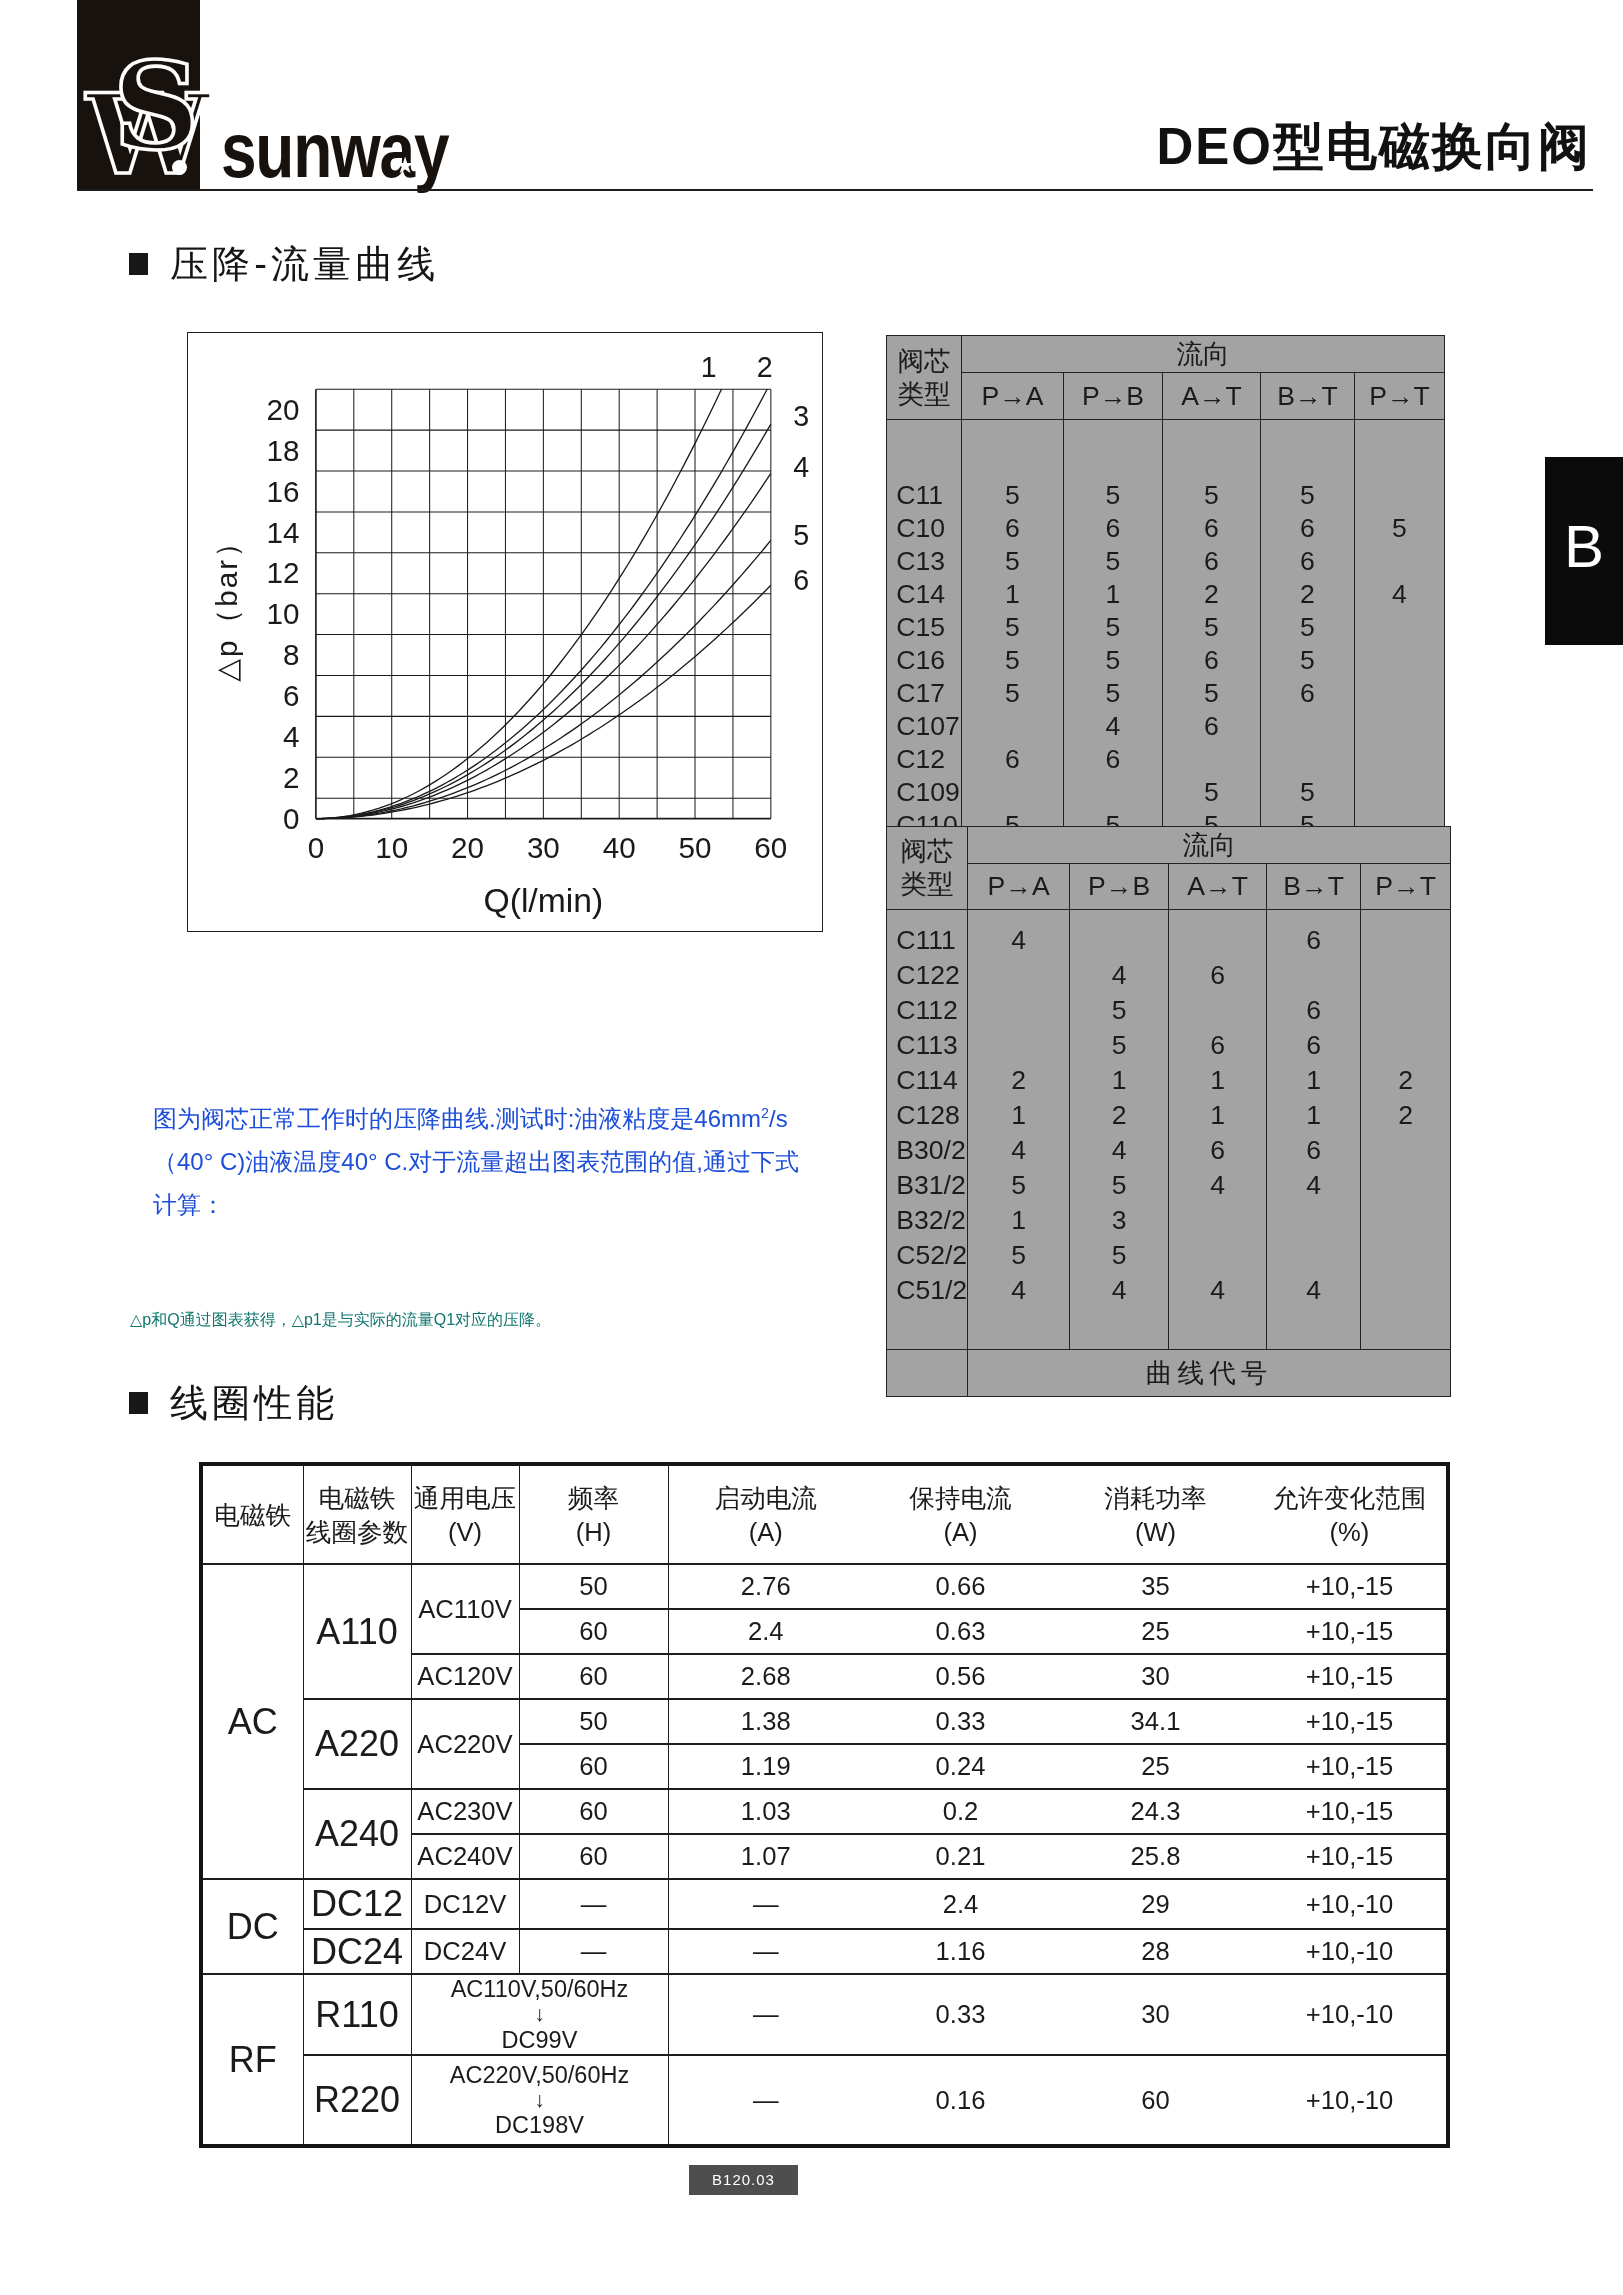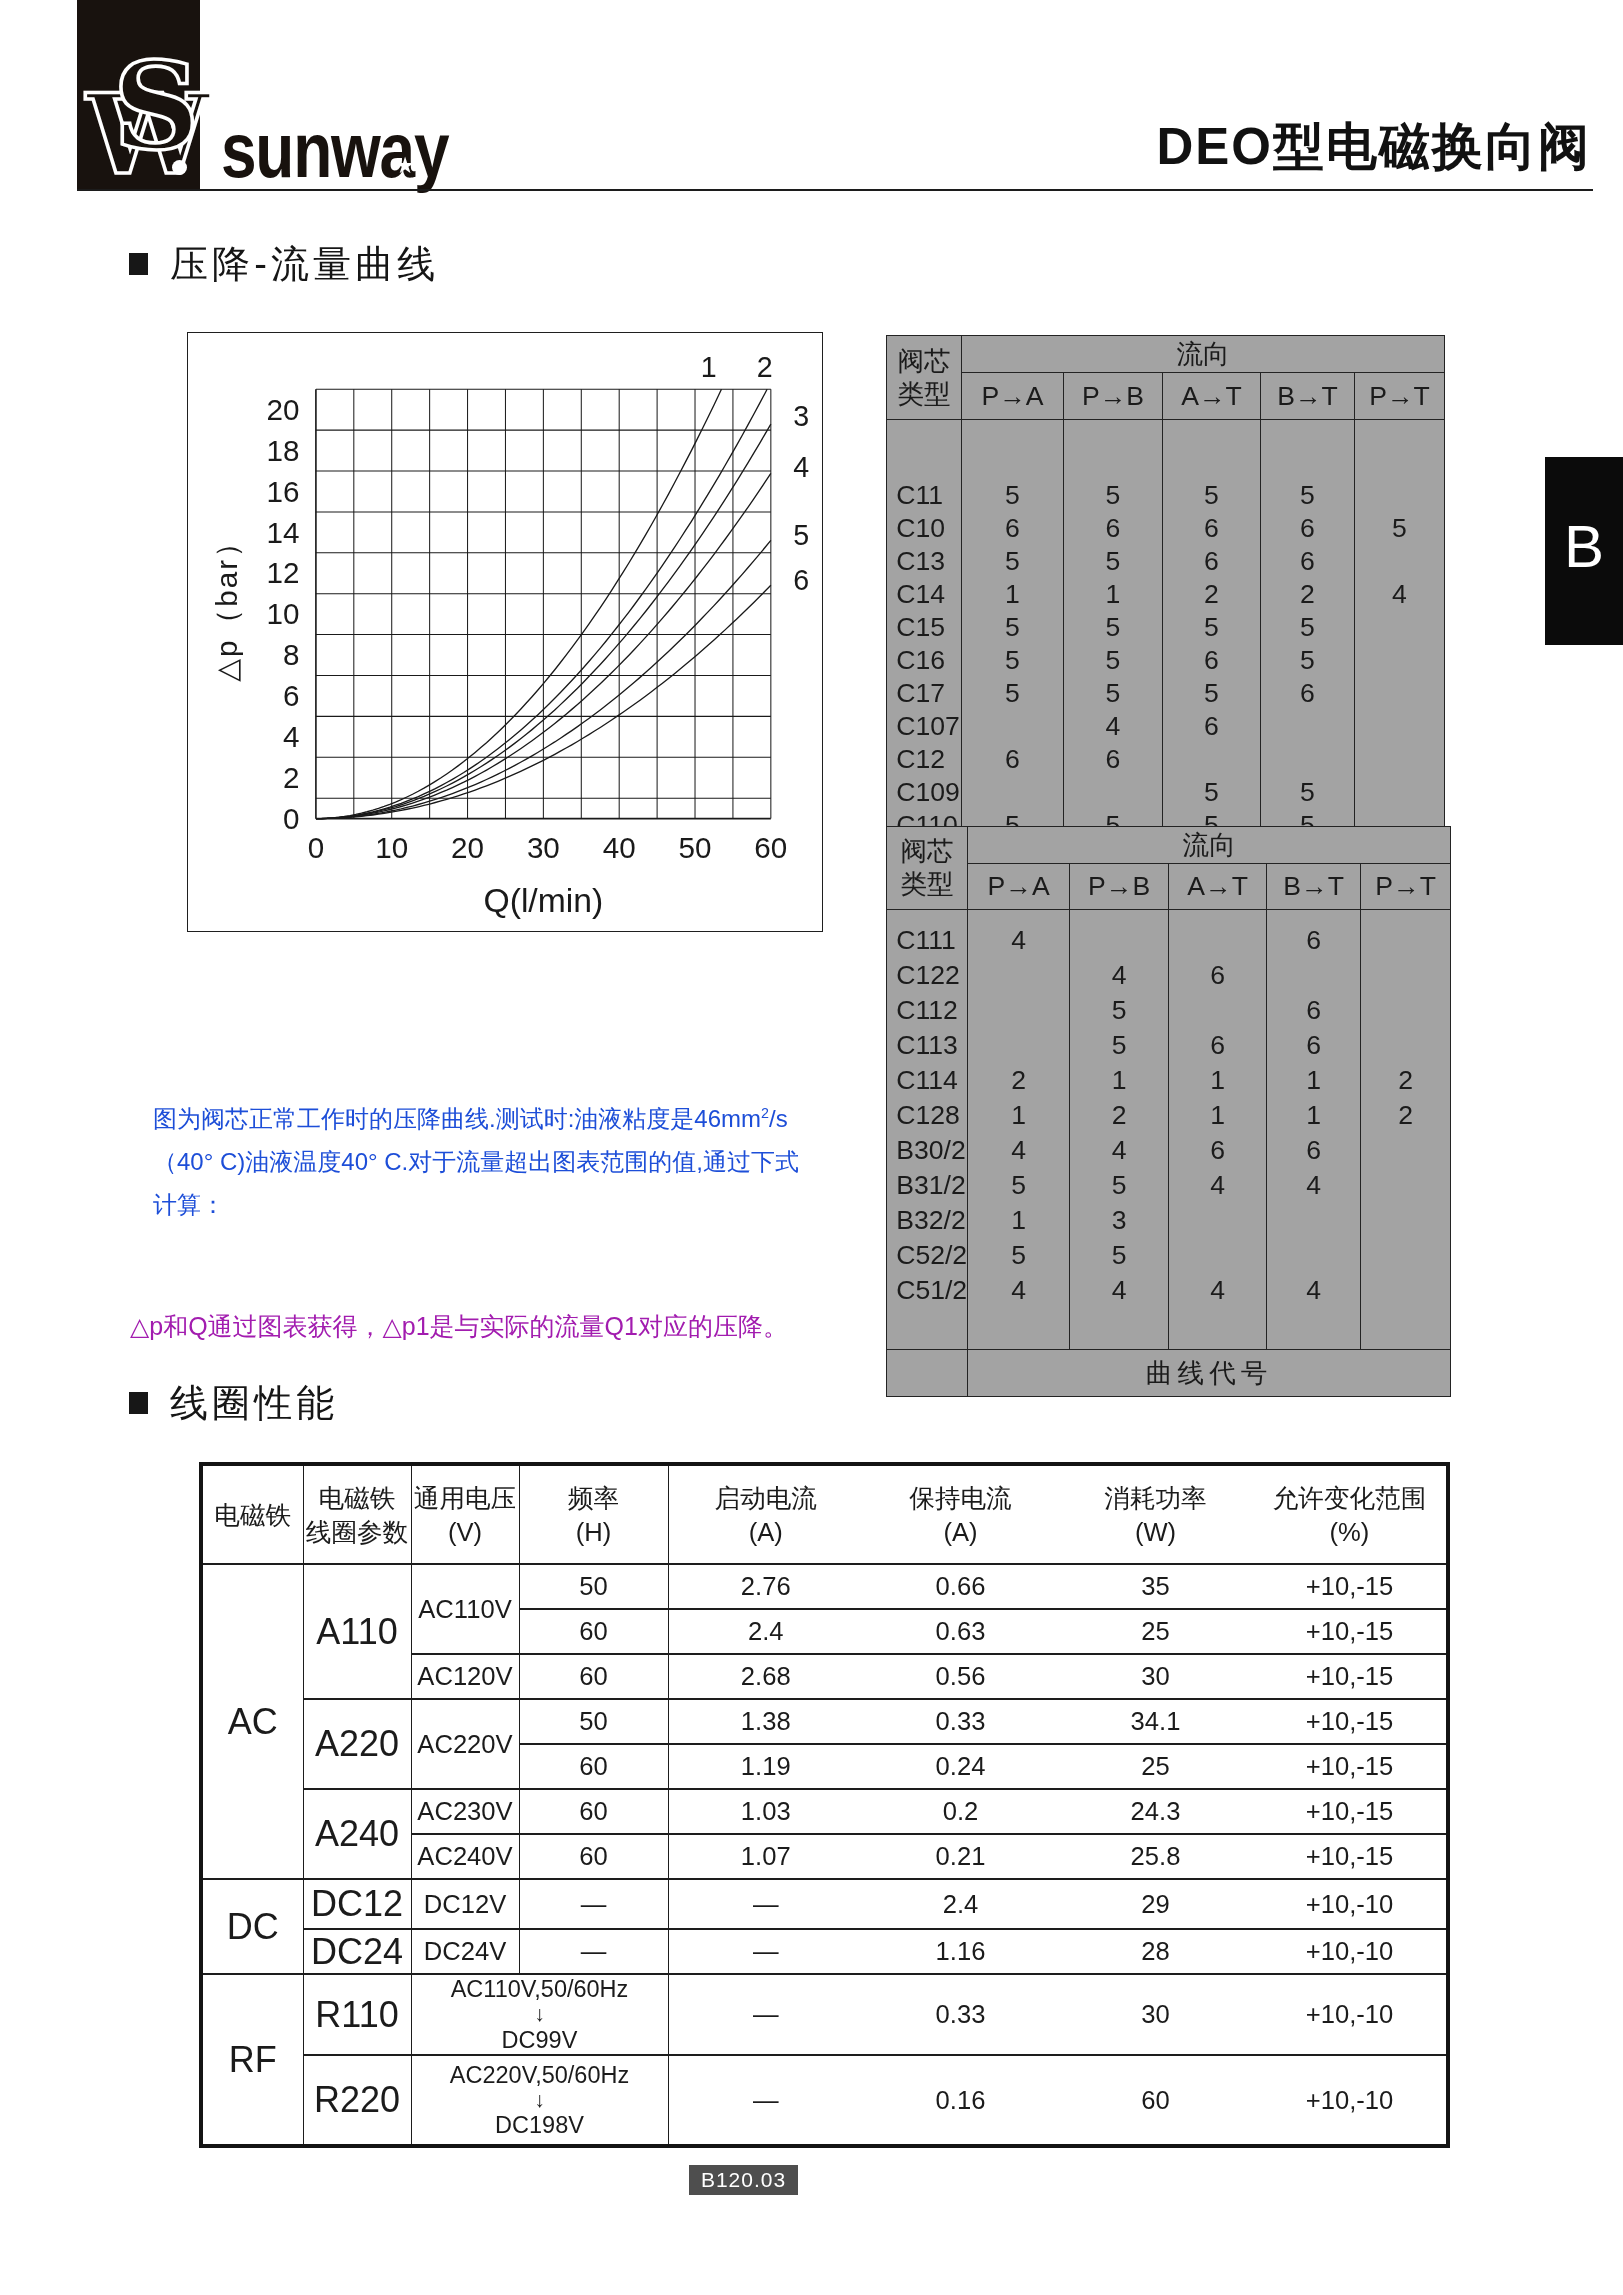--- a/index.html
+++ b/index.html
@@ -41,35 +41,35 @@
   .ft1 td.typecol,.ft1 td.valcol{padding-top:59px;}
   .ft2 td.typecol,.ft2 td.valcol{padding-top:13.3px;}
   td.typecol .ln{padding-left:9.2px;}
   td.footlbl{text-align:center;font-size:29px;letter-spacing:5.1px;height:46px;}
 
   
   .note{position:absolute;left:153px;top:1092px;width:716px;font-size:24px;line-height:43px;color:#1d4ed8;}
   .note sup{font-size:14.3px;vertical-align:super;}
   .formula{position:absolute;left:153px;top:1231px;width:716px;text-align:center;font-size:29px;color:#161616;}
   .formula sup{font-size:17.4px;vertical-align:super;}
-  .note-tail{position:absolute;left:130px;top:1310px;width:767px;font-size:25px;color:#a21caf;}
+  .note-tail{position:absolute;left:130px;top:1310px;width:767px;font-size:16px;color:#0f766e;}
 
   
   .coil-pos{position:absolute;left:199px;top:1462px;}
   table.coil{border-collapse:collapse;table-layout:fixed;border:4.1px solid #141414;background:#fff;}
   table.coil th, table.coil td{border-top:2.6px solid #1d1d1d;border-bottom:2.6px solid #1d1d1d;border-left:1.5px solid #1d1d1d;border-right:1.5px solid #1d1d1d;font-weight:normal;font-size:25.6px;color:#1b1b1b;text-align:center;vertical-align:middle;padding:0;}
   table.coil th{line-height:34px;}
   table.coil td.nl, table.coil th.nl{border-left:none;}
   table.coil td.nr, table.coil th.nr{border-right:none;}
   table.coil td.grp{font-size:36px;}
   .volt2 div{line-height:28px;font-size:23.5px;}
   .volt2 .arr{font-size:21.5px;line-height:22.5px;}
 
   
-  .page-badge{position:absolute;left:689px;top:2165px;width:109px;height:30px;background:#4e4e4e;color:#fff;font-size:21px;line-height:30px;text-align:center;letter-spacing:1px;}
+  .page-badge{position:absolute;left:689px;top:2165px;width:109px;height:30px;background:#4e4e4e;color:#fff;font-size:15px;line-height:30px;text-align:center;letter-spacing:1px;}
   .side-tab{position:absolute;left:1545px;top:457px;width:78px;height:188px;background:#0b0b0b;color:#fff;}
   .side-tab span{position:absolute;left:0;top:55px;width:100%;text-align:center;font-size:60px;}
 </style>
 </head>
 <body>
 
 <div class="page">
 
   <div class="logo-box">
     <div class="monogram">

